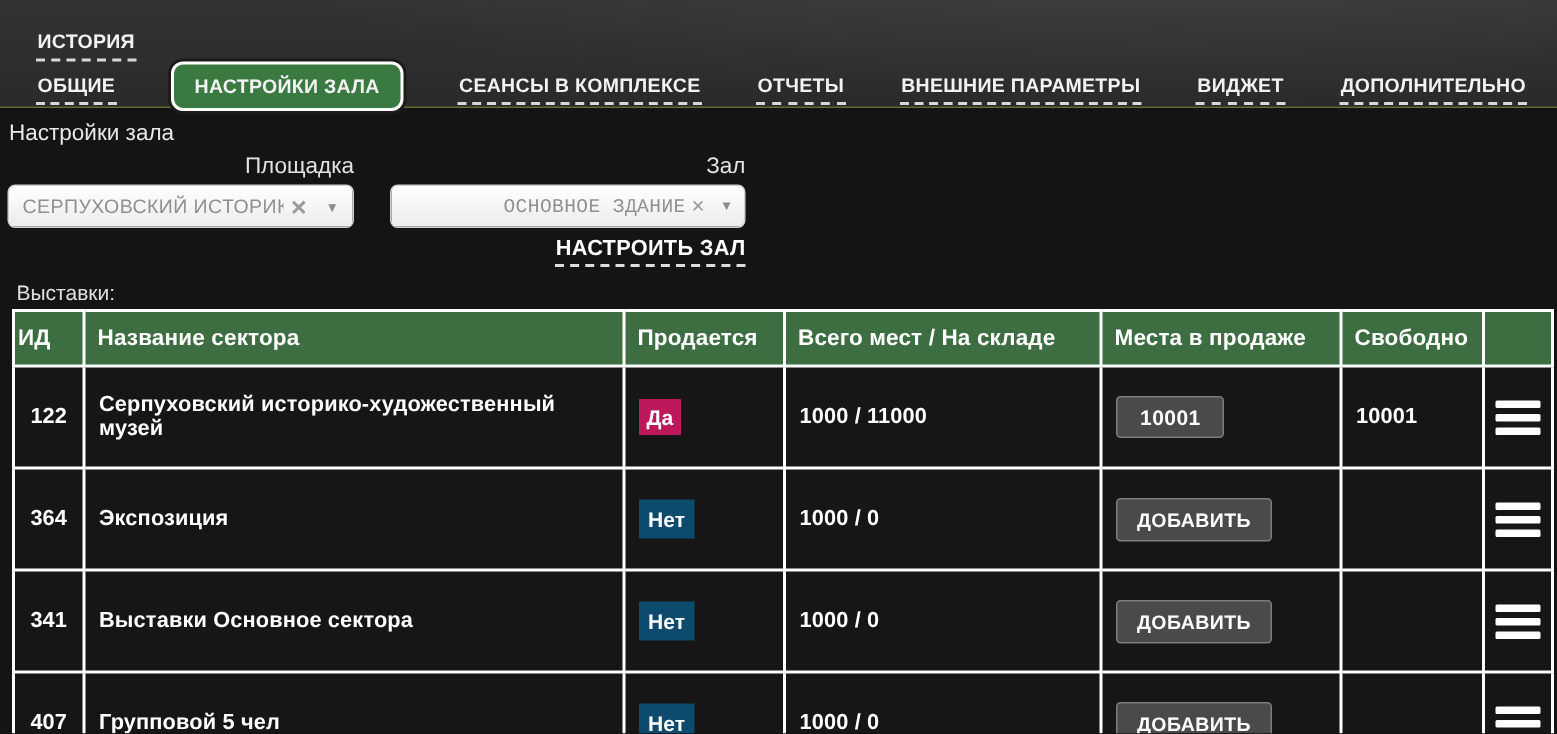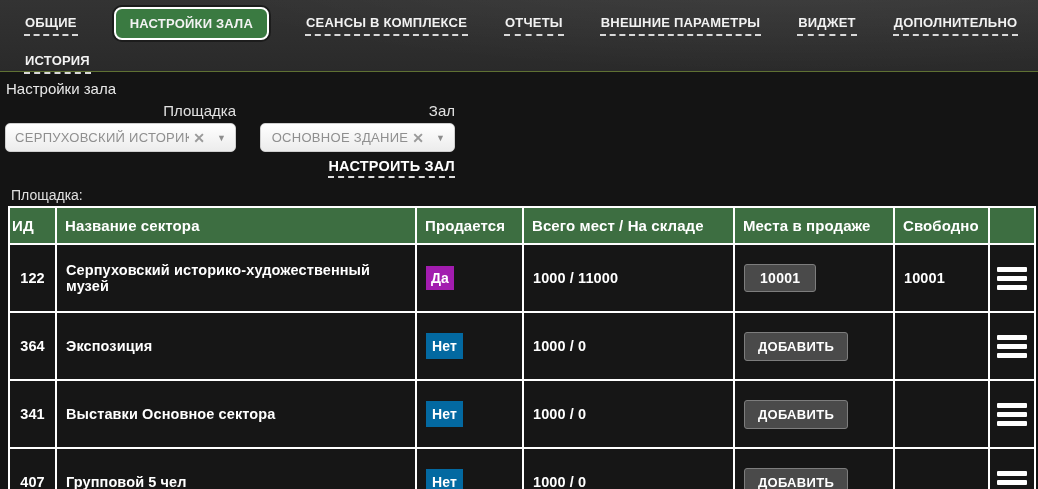--- a/index.html
+++ b/index.html
@@ -43,21 +43,21 @@
   .section-title { color:#e8e8e8; font-size:15px; margin:2px 0 5px 1px; }
   .fields { display:flex; gap:24px;text-align:right; }
   .field label { display:block; color:#e2e2e2; font-size:15px; margin:0 0 4px 1px; }
   .select {
     height:29px; display:flex; align-items:center;
     background:linear-gradient(180deg,#ffffff 0%,#ececec 100%);
     border:1px solid #cfcfcf; border-radius:5px;
     padding:0 9px; cursor:pointer;
   }
   .field.venue .select { width:231px; }
-  .field.hall  .select { width:195px; }
+  .field.hall  .select { width:237px;font-family:Liberation Mono, monospace; }
   .select-value {
     flex:1; color:#8f8f8f; font-size:13px; letter-spacing:0.3px;
     white-space:nowrap; overflow:hidden;
   }
   .clear-x { color:#9a9a9a; font-size:14px; font-weight:bold; margin:0 12px 0 4px; cursor:pointer; }
   .caret   { color:#8d8d8d; font-size:9px; cursor:pointer; }
   .configure-link {
     display:inline-block; margin:6px 0 0 1px;
     color:#ffffff; font-weight:bold; font-size:14.5px; letter-spacing:0.2px;
     text-transform:uppercase; text-decoration:none;
@@ -81,53 +81,53 @@
   .sectors td {
     background:#161616; color:#ffffff;
     font-weight:bold; font-size:14.5px;
     height:68px; padding:0 9px; letter-spacing:0.1px;
   }
   .sectors td.c-id { text-align:center; padding:0 2px; }
   .badge {
     display:inline-block; color:#fff; font-weight:bold; font-size:14px;
     padding:4px 5px; line-height:1.2;
   }
-  .badge.yes { background:#a21caf; }
-  .badge.no  { background:#0369a1; padding:5px 6px; }
+  .badge.yes { background:#be185d; }
+  .badge.no  { background:#0c4a6e; padding:5px 6px; }
   .gray-btn {
     background:#4a4a4a; border:1px solid #7d7d7d; border-radius:3px;
     color:#ffffff; font-weight:bold; font-size:13px; letter-spacing:0.3px;
     font-family:"Liberation Sans", sans-serif;
     padding:6px 13px; cursor:pointer;
   }
   .gray-btn.count { padding:5px 15px; font-size:14px; }
   .hamburger {
     width:30px; display:flex; flex-direction:column; gap:4px;
     margin:0 auto; cursor:pointer;
   }
   .hamburger span { display:block; height:5px; background:#ffffff; border-radius:1px; }
   td.c-menu { padding:0 4px; }
 </style>
 </head>
 <body>
 
 <div class="app">
 
   <header class="tabbar">
+    <div class="tab-row second">
+      <div class="tab">ИСТОРИЯ</div>
+    </div>
     <div class="tab-row">
       <div class="tab">ОБЩИЕ</div>
       <div class="tab active">НАСТРОЙКИ ЗАЛА</div>
       <div class="tab">СЕАНСЫ В КОМПЛЕКСЕ</div>
       <div class="tab">ОТЧЕТЫ</div>
       <div class="tab">ВНЕШНИЕ ПАРАМЕТРЫ</div>
       <div class="tab">ВИДЖЕТ</div>
       <div class="tab">ДОПОЛНИТЕЛЬНО</div>
-    </div>
-    <div class="tab-row second">
-      <div class="tab">ИСТОРИЯ</div>
     </div>
   </header>
 
   <main class="panel">
     <div class="section-title">Настройки зала</div>
 
     <div class="fields">
       <div class="field venue">
         <label>Площадка</label>
         <div class="select">
@@ -140,21 +140,21 @@
         <label>Зал</label>
         <div class="select">
           <span class="select-value">ОСНОВНОЕ ЗДАНИЕ</span>
           <span class="clear-x">✕</span>
           <span class="caret">▼</span>
         </div>
         <a class="configure-link">НАСТРОИТЬ ЗАЛ</a>
       </div>
     </div>
 
-    <div class="sectors-label">Площадка:</div>
+    <div class="sectors-label">Выставки:</div>
 
     <table class="sectors">
       <colgroup>
         <col style="width:47px">
           <col style="width:360px">
           <col style="width:107px">
         <col style="width:211px">
           <col style="width:160px">
           <col style="width:95px">
           <col style="width:46px">

